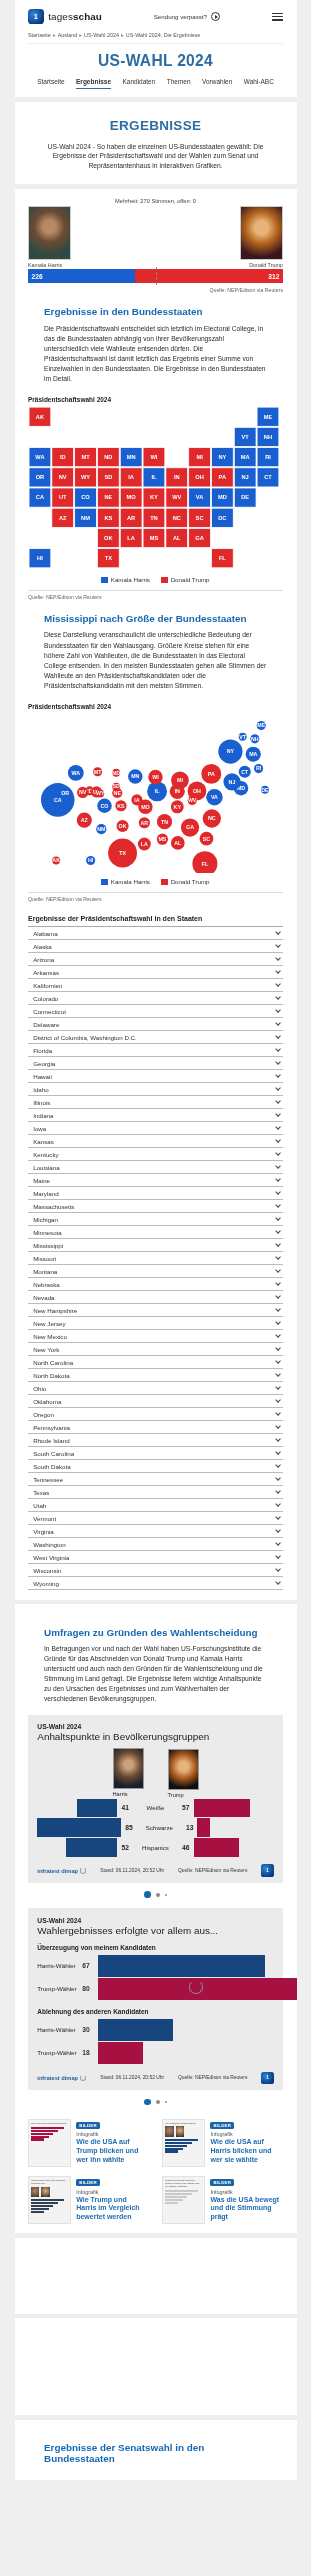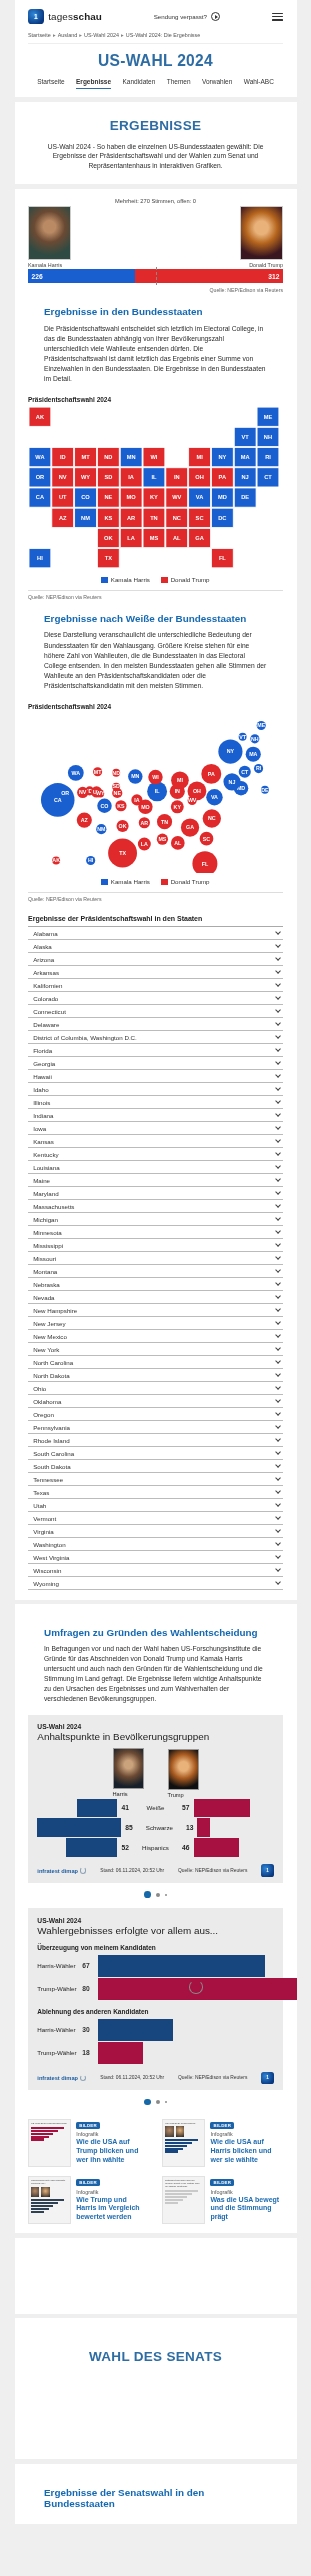--- a/index.html
+++ b/index.html
@@ -394,21 +394,21 @@
             <span class="swb" style="background: rgb(26, 95, 208);"></span>
             <span>Kamala Harris</span>
           </span>
           <span class="it">
             <span class="swb" style="background: rgb(224, 41, 43);"></span>
             <span>Donald Trump</span>
           </span>
         </div>
     <div class="src l">Quelle: NEP/Edison via Reuters</div>
 
-    <h3 class="sub">Ergebnisse nach Weiße der Bundesstaaten</h3>
+    <h3 class="sub">Mississippi nach Größe der Bundesstaaten</h3>
     <p class="body">Diese Darstellung veranschaulicht die unterschiedliche Bedeutung der Bundesstaaten für den Wahlausgang. Größere Kreise stehen für eine höhere Zahl von Wahlleuten, die die Bundesstaaten in das Electoral College entsenden. In den meisten Bundesstaaten gehen alle Stimmen der Wahlleute an den Präsidentschaftskandidaten oder die Präsidentschaftskandidatin mit den meisten Stimmen.</p>
     <div class="chart-label">Präsidentschaftswahl 2024</div>
     <div class="bubble-map" id="bubblemap">
           <svg width="255" height="160" viewBox="0 0 480 300">
             <g>
               <circle cx="282" cy="244" r="12.899999999999999" fill="#e0292b"></circle>
               <text x="282" y="247.5" text-anchor="middle" fill="#fff" font-size="10" font-weight="bold" font-family="Liberation Sans, sans-serif">AL</text>
             </g>
             <g>
               <circle cx="53" cy="277" r="7.447818472546172" fill="#e0292b"></circle>
@@ -992,21 +992,20 @@
             <div class="t-body"><span class="badge">BILDER</span><div class="kick">Infografik</div><div class="t-title">Was die USA bewegt und die Stimmung prägt</div></div>
           </div>
         </div>
   </div>
 
   <div class="card">
     <div class="empty-tall"></div>
   </div>
 
   <div class="card">
-    <h2 class="big" style="margin-top:21px">WAHL DES SENATS</h2>
     <div class="senat-empty"></div>
   </div>
 
   <div class="card">
     <h3 class="sub">Ergebnisse der Senatswahl in den Bundesstaaten</h3>
 
   </div>
 
 </div>
 </div>

